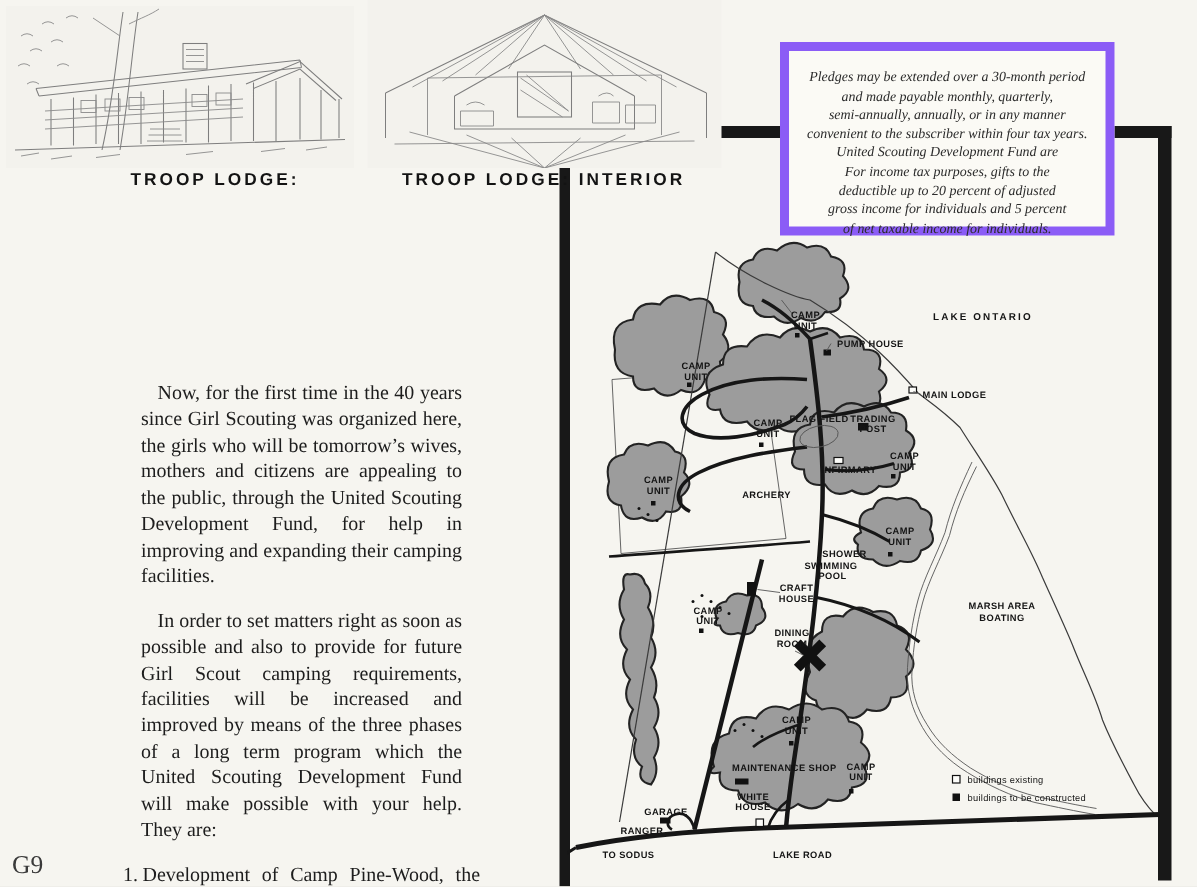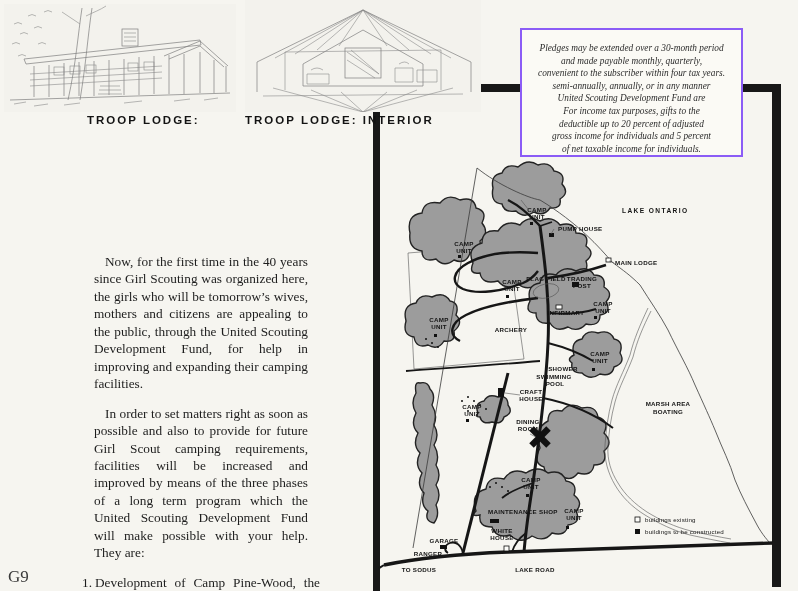--- a/index.html
+++ b/index.html
@@ -8,21 +8,21 @@
 
   .rule { position:absolute; background:#181818; }
 
   .sketch { position:absolute; background:#f3f2ed; }
 
   .caption { position:absolute; font-family:"Liberation Sans", sans-serif;
              font-weight:bold; font-size:11.5px; letter-spacing:2px; color:#131313;
              white-space:nowrap;text-align:right; }
 
   .pledge { position:absolute; left:520px; top:28px; width:223px; height:129px;
-            background:#fbfaf5; border:2px solid #8b5cf6; box-sizing:border-box;
+            background:#fbfaf5; border:6px solid #8b5cf6; box-sizing:border-box;
             padding-top:12px; z-index:5; }
   .pledge .line { font-style:italic; font-size:9.3px; line-height:12.6px;
                   text-align:center; color:#2b2b2b; }
 
   .bodytext { position:absolute; left:82px; top:241px; width:238px;
               font-size:13.3px; line-height:17.45px; text-align:justify;
               color:#1d1d1d; }
   .bodytext p { margin:12px; text-indent:11px; }
   .bodytext .list-item { margin:0; padding-left:12px; text-indent:-12px; }
   .bodytext .num { padding-right:3px; }
@@ -76,27 +76,27 @@
   <svg class="sketch" style="left:245px; top:0px;" width="236" height="112" viewBox="0 0 236 112">
     <path class="ln" d="M12,62 L118,10 L226,62 M12,62 V92 M226,62 V92"></path>
     <path class="lnd" d="M118,10 L30,58 M118,10 L50,54 M118,10 L72,50 M118,10 L94,46 M118,10 L142,46 M118,10 L164,50 M118,10 L186,54 M118,10 L206,58"></path>
     <path class="ln" d="M58,64 L118,30 L178,64 M58,64 V86 L178,86 V64"></path>
     <path class="lnd" d="M40,52 L196,50 M40,52 V90 M196,50 V90"></path>
     <rect class="ln" x="100" y="48" width="36" height="30"></rect>
     <path class="lnd" d="M102,52 l32,22 M102,60 l28,18 M106,50 l28,24"></path>
     <path class="lnd" d="M62,74 h22 v10 h-22 z M66,70 q6,-4 12,0 M150,68 h18 v14 h-18 z M172,70 h20 v12 h-20 z M154,64 q6,-4 10,0"></path>
     <path class="lnd" d="M118,112 L28,88 M118,112 L66,90 M118,112 L96,92 M118,112 L142,92 M118,112 L172,90 M118,112 L208,88 M18,96 L218,94"></path>
   </svg>
-  <div class="caption" style="left:245px; top:114px;">TROOP LODGE: INTERIOR</div>
+  <div class="caption" style="left:268px; top:114px;">TROOP LODGE: INTERIOR</div>
 
   <div class="pledge">
     <div class="line">Pledges may be extended over a 30-month period</div>
     <div class="line">and made payable monthly, quarterly,</div>
+    <div class="line">semi-annually, annually, or in any manner</div>
     <div class="line">convenient to the subscriber within four tax years.</div>
-    <div class="line">semi-annually, annually, or in any manner</div>
     <div class="line">United Scouting Development Fund are</div>
     <div class="line">For income tax purposes, gifts to the</div>
     <div class="line">deductible up to 20 percent of adjusted</div>
     <div class="line">gross income for individuals and 5 percent</div>
     <div class="line">of net taxable income for individuals.</div>
   </div>
 
   <div class="bodytext">
     <p>Now, for the first time in the 40 years since Girl Scouting was organized here, the girls who will be tomorrow’s wives, mothers and citizens are appealing to the public, through the United Scouting Development Fund, for help in improving and expanding their camping facilities.</p>
     <p>In order to set matters right as soon as possible and also to provide for future Girl Scout camping requirements, facilities will be increased and improved by means of the three phases of a long term program which the United Scouting Development Fund will make possible with your help. They are:</p>

